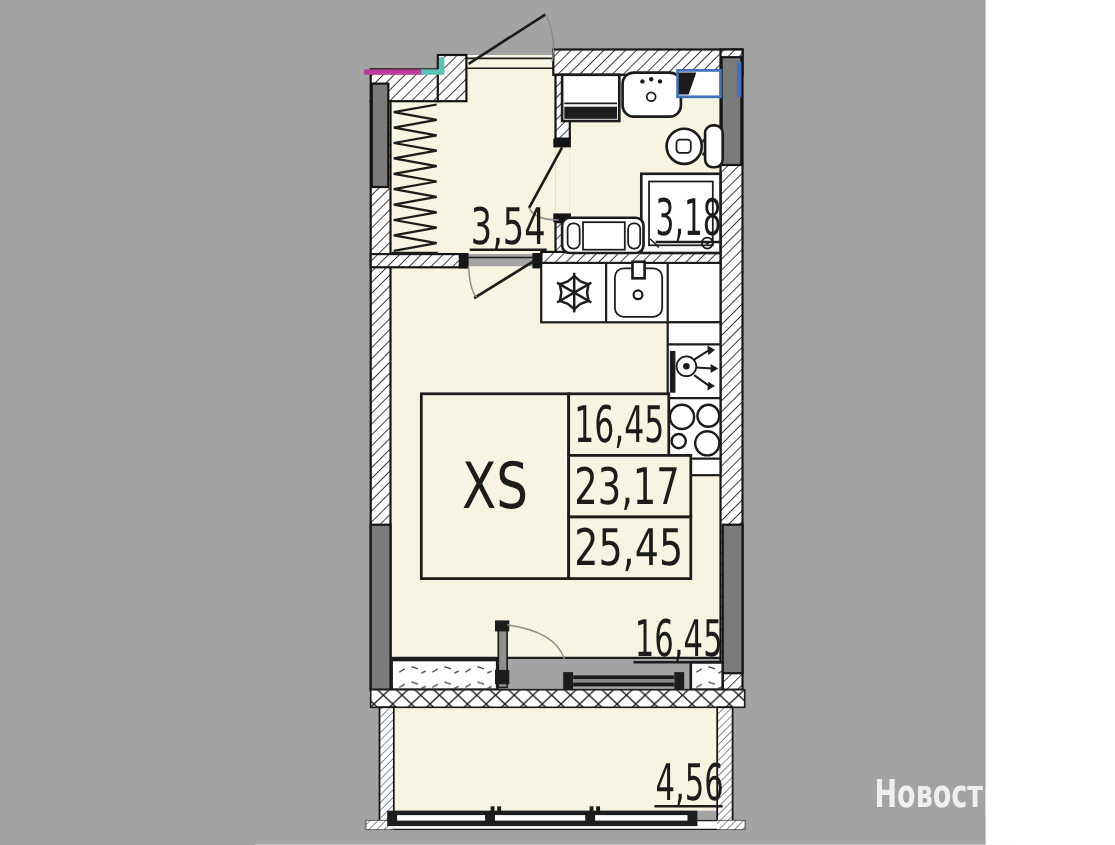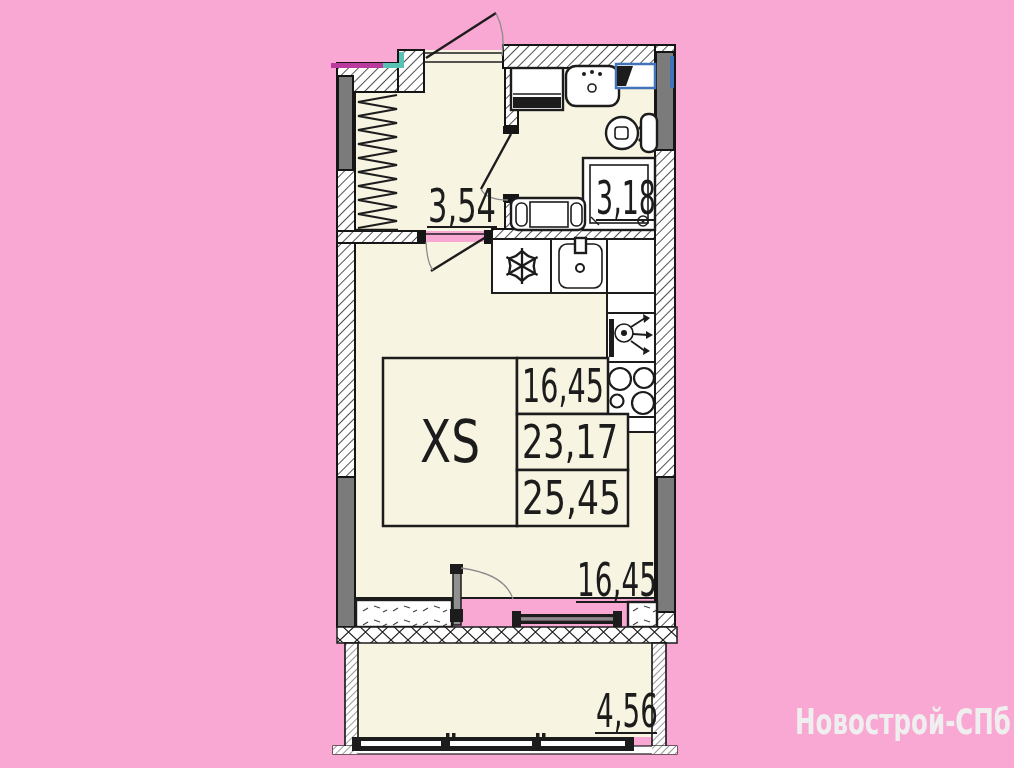--- a/index.html
+++ b/index.html
@@ -1,16 +1,16 @@
 <!DOCTYPE html>
 <html><head>
 <meta charset="utf-8">
 <style>
   html,body{margin:0;padding:0;background:#ffffff;}
-  .canvas{position:relative;width:1014px;height:768px;background:#f9a8d4;overflow:hidden;
+  .canvas{position:relative;width:896px;height:768px;background:#a3a3a3;overflow:hidden;
           font-family:"DejaVu Sans",sans-serif;}
   svg{position:absolute;left:0;top:0;}
   text{font-family:"DejaVu Sans",sans-serif;fill:#1c1c1c;}
   .num{font-weight:400;}
   .wall{fill:url(#hatch);stroke:#151515;stroke-width:2;}
   .wallThin{fill:url(#hatch2);stroke:#151515;stroke-width:1.6;}
   .col{fill:#7b7b7b;stroke:#151515;stroke-width:2;}
   .fx{fill:#ffffff;stroke:#1c1c1c;stroke-width:2.4;}
   .fx2{fill:none;stroke:#1c1c1c;stroke-width:1.6;}
   .arc{stroke:#8a8a8a;stroke-width:1.3;fill:none;}

